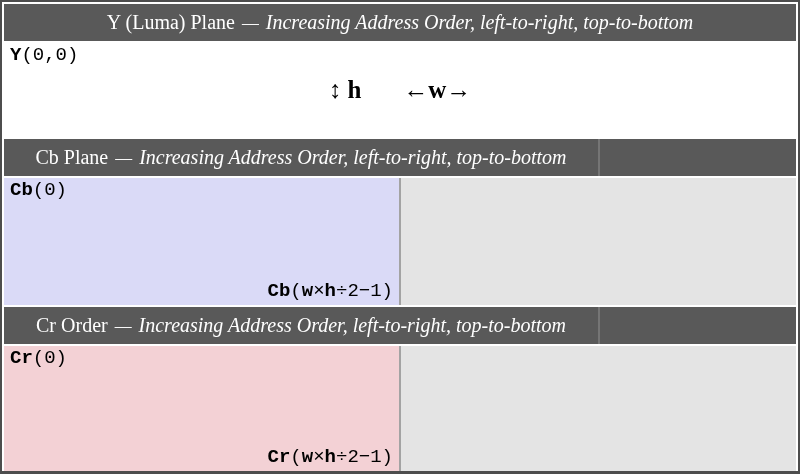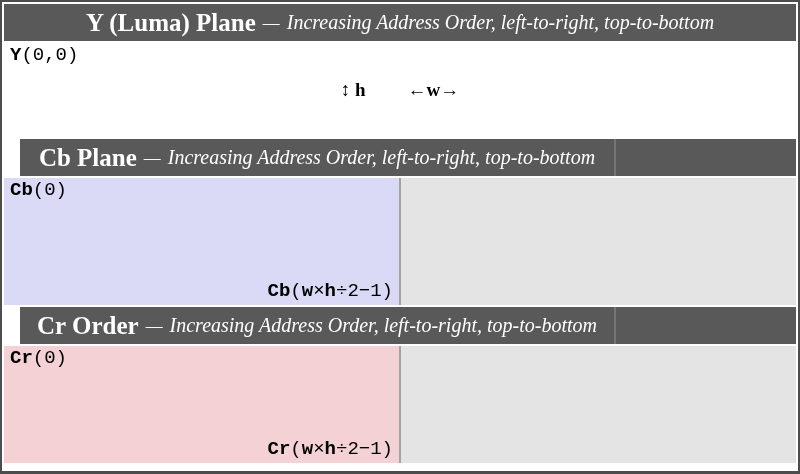--- a/index.html
+++ b/index.html
@@ -28,34 +28,34 @@
   }
   .hdr-cell {
     background: var(--header-bg, #595959);
     color: var(--header-text, #ffffff);
     display: flex;
     align-items: center;
     justify-content: center;
     white-space: nowrap;
   }
   .hdr-cell.main { flex: 0 0 auto; width: 100%; }
-  .hdr.split .hdr-cell.main { width: 594px; margin-left: 16px; }
+  .hdr.split .hdr-cell.main { width: 594px; }
   .hdr-cell.spare {
     flex: 1 1 auto;
     border-left: 2px solid var(--header-divider, #757575);
   }
-  .hdr-title { font-weight: bold; font-size: 25px; }
+  .hdr-title { font-weight: normal; font-size: 20px; }
   .hdr-sep   { font-style: italic; font-size: 19px; margin: 0 7px; }
   .hdr-sub   { font-style: italic; font-size: 20px; }
 
   
   .plane-row { display: flex; margin-bottom: 2px; }
   .y-row  { flex: 0 0 94px;  height: 94px; }
   .cb-row { flex: 0 0 127px; height: 127px; }
-  .cr-row { flex: 1 1 auto; margin-bottom: 8px; }
+  .cr-row { flex: 1 1 auto; margin-bottom: 0; }
 
   .plane-cell {
     position: relative;
     display: flex;
     flex-direction: column;
     justify-content: space-between;
     font-size: 19px;
     box-sizing: border-box;
   }
   .plane-cell.full { width: 100%; background: var(--y-plane-bg, #ffffff); }
@@ -72,21 +72,21 @@
   .corner-label { white-space: nowrap; line-height: 1.2; font-family: Liberation Mono, monospace; }
   .corner-label.tl { align-self: flex-start; padding: 1px 0 0 6px; }
   .corner-label.br { align-self: flex-end;   padding: 0 6px 2px 0; }
 
   .dim-note {
     position: absolute;
     top: 50%;
     left: 50%;
     transform: translate(-50%, -50%);
     white-space: nowrap;
-    font-size: 19px;
+    font-size: 25px;
   }
   .dim-note .w-part { margin-left: 42px; }
 </style>
 </head>
 <body>
 
 <div class="diagram">
 
   <div class="hdr">
     <div class="hdr-cell main">

